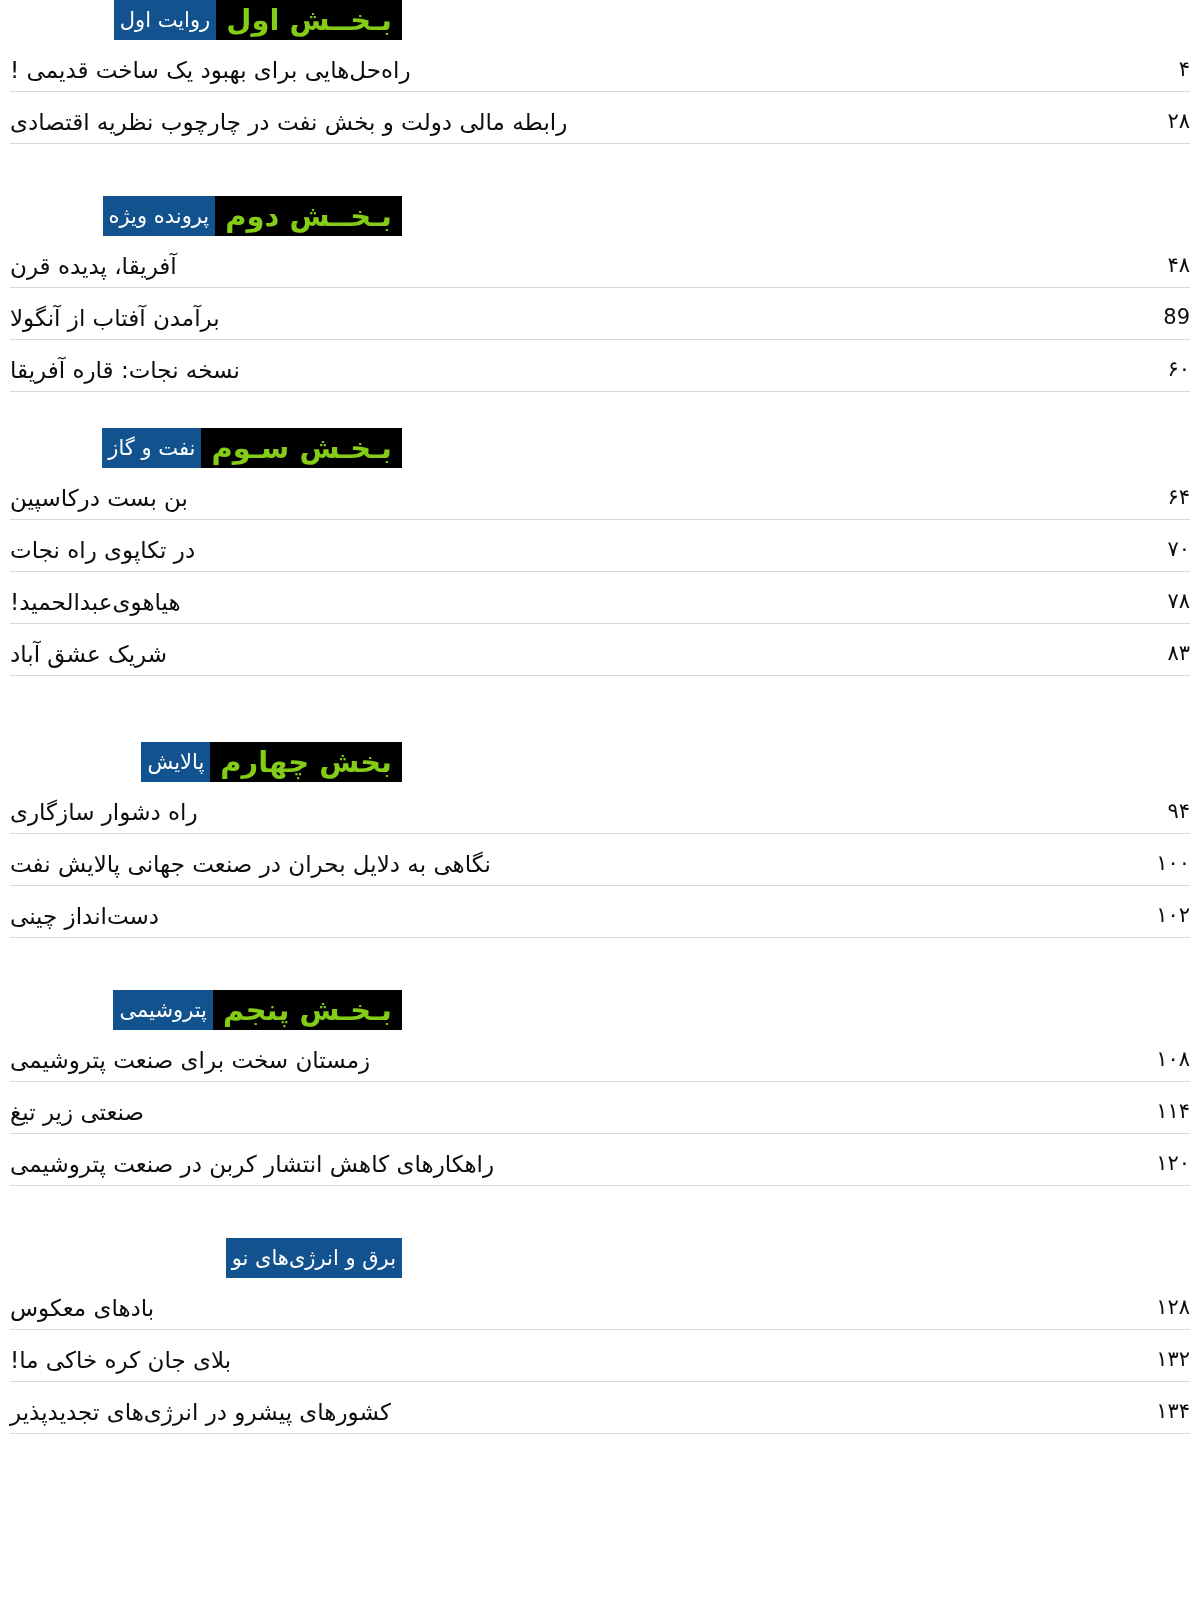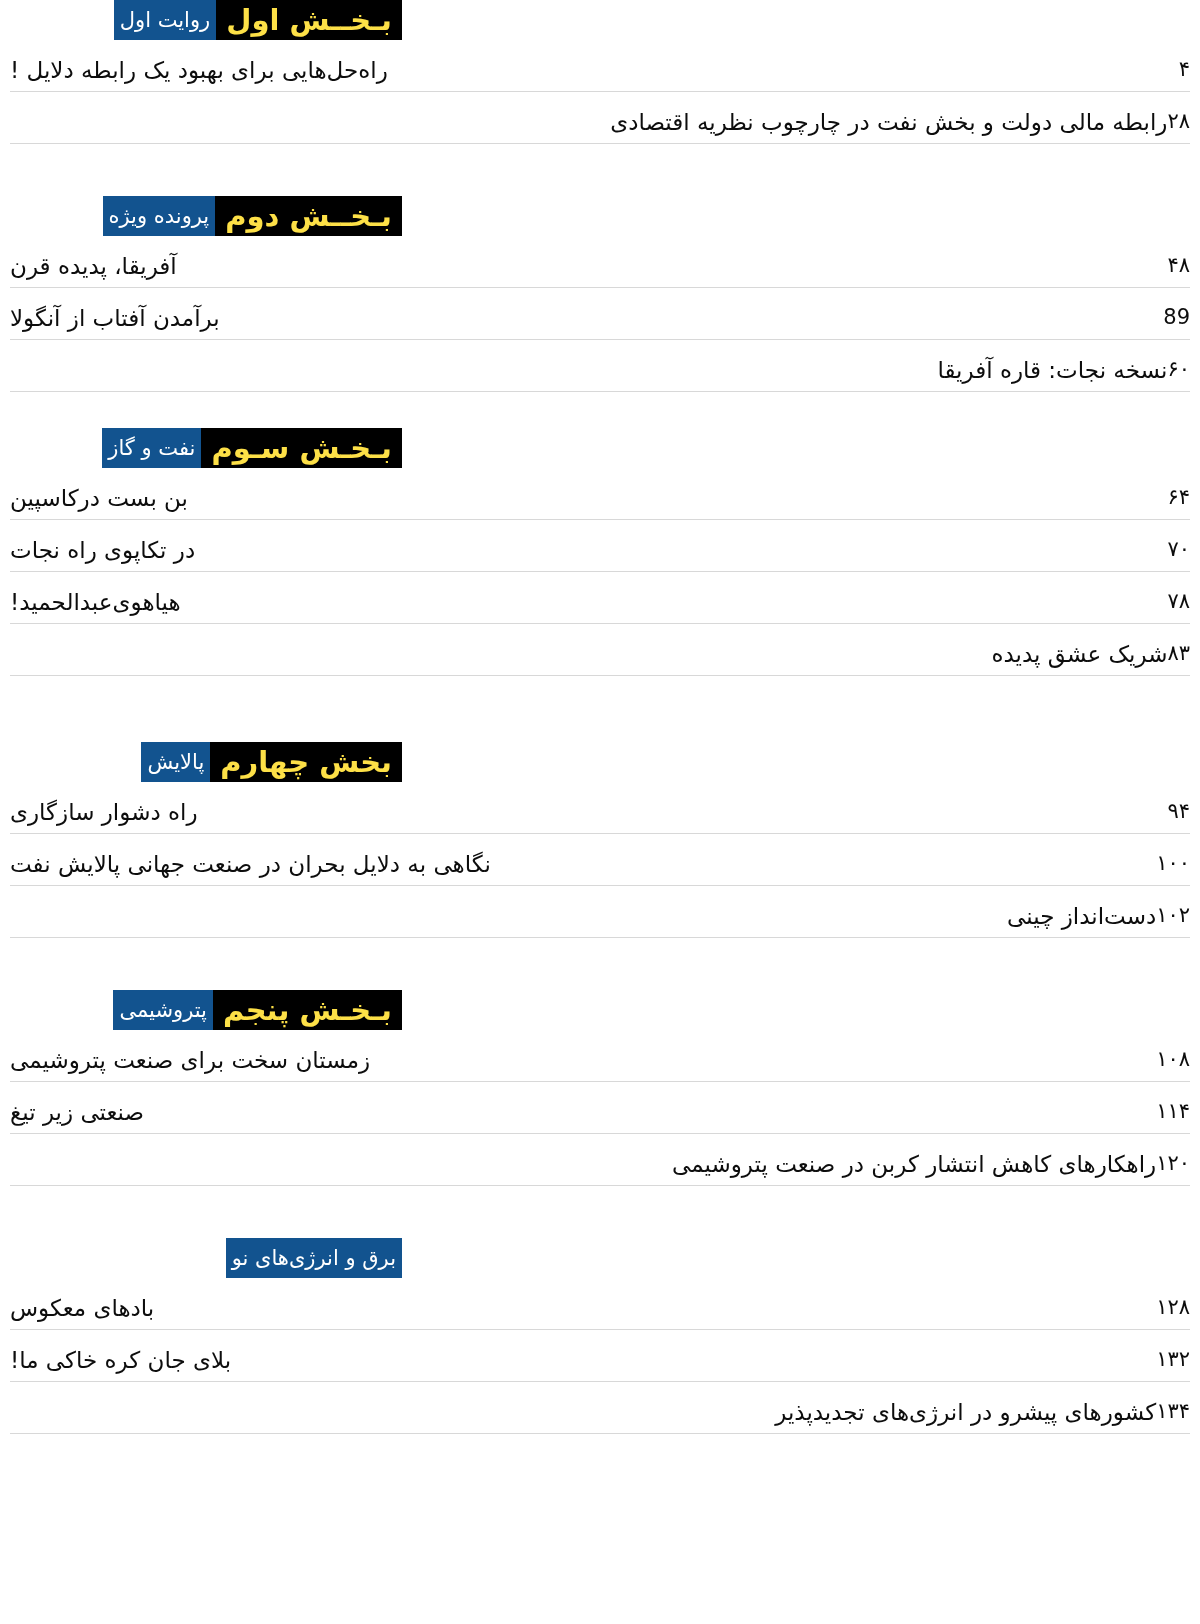--- a/index.html
+++ b/index.html
@@ -34,21 +34,21 @@
     width: 392px;
     margin-left: 0;
     margin-right: auto;
   }
   .section-header-wrap {
     display: flex;
     justify-content: flex-start;
   }
   .sec-num {
     background: #000000;
-    color: #fde047;
+    color: #84cc16;
     font-size: 29px;
     font-weight: bold;
     letter-spacing: 1px;
     display: flex;
     align-items: center;
     justify-content: center;
     padding: 0 10px;
     white-space: nowrap;
     line-height: 1;
   }
@@ -70,21 +70,20 @@
     display: flex;
     flex-direction: row-reverse;
     align-items: flex-end;
     justify-content: space-between;
     border-bottom: 1px solid #d8d8d8;
     height: 52px;
     box-sizing: border-box;
   }
   .entry:last-child {
     border-bottom: 1px solid #d8d8d8;
-    justify-content: flex-end;
   }
   .entry-title {
     font-size: 23px;
     color: #0d0d0d;
     text-align: left;
     padding-bottom: 8px;
     white-space: nowrap;
   }
   .entry-page {
     font-size: 21px;
@@ -104,21 +103,21 @@
 
   <div class="section">
     <div class="section-header-wrap">
       <div class="section-header">
         <div class="sec-num">بـخــش اول</div>
         <div class="sec-title">روایت اول</div>
       </div>
     </div>
     <div class="entries">
       <div class="entry">
-        <div class="entry-title">راه‌حل‌هایی برای بهبود یک رابطه دلایل !</div>
+        <div class="entry-title">راه‌حل‌هایی برای بهبود یک ساخت قدیمی !</div>
         <div class="entry-page">۴</div>
       </div>
       <div class="entry">
         <div class="entry-title">رابطه مالی دولت و بخش نفت در چارچوب نظریه اقتصادی</div>
         <div class="entry-page">۲۸</div>
       </div>
     </div>
   </div>
 
   <div class="gap-md"></div>
@@ -162,21 +161,21 @@
       </div>
       <div class="entry">
         <div class="entry-title">در تکاپوی راه نجات</div>
         <div class="entry-page">۷۰</div>
       </div>
       <div class="entry">
         <div class="entry-title">هیاهوی‌عبدالحمید!</div>
         <div class="entry-page">۷۸</div>
       </div>
       <div class="entry">
-        <div class="entry-title">شریک عشق پدیده</div>
+        <div class="entry-title">شریک عشق آباد</div>
         <div class="entry-page">۸۳</div>
       </div>
     </div>
   </div>
 
   <div class="gap-lg"></div>
 
   <div class="section">
     <div class="section-header-wrap">
       <div class="section-header">

